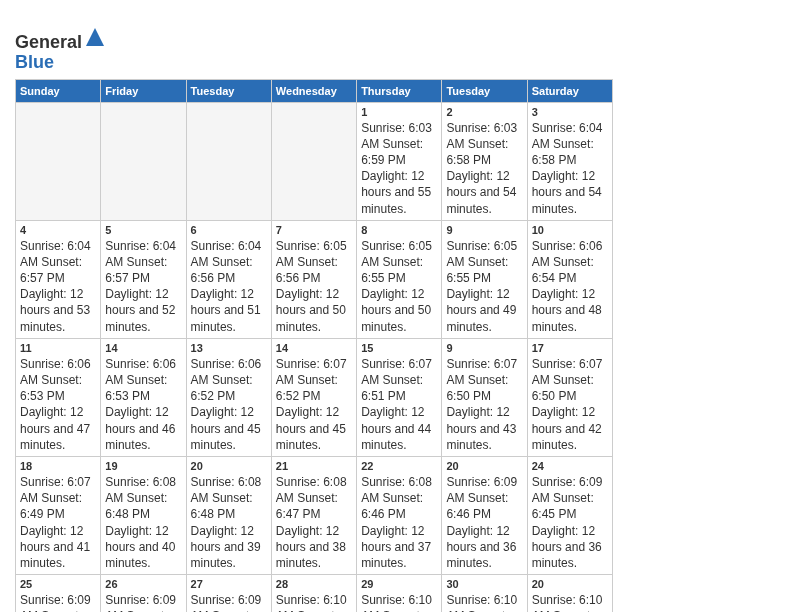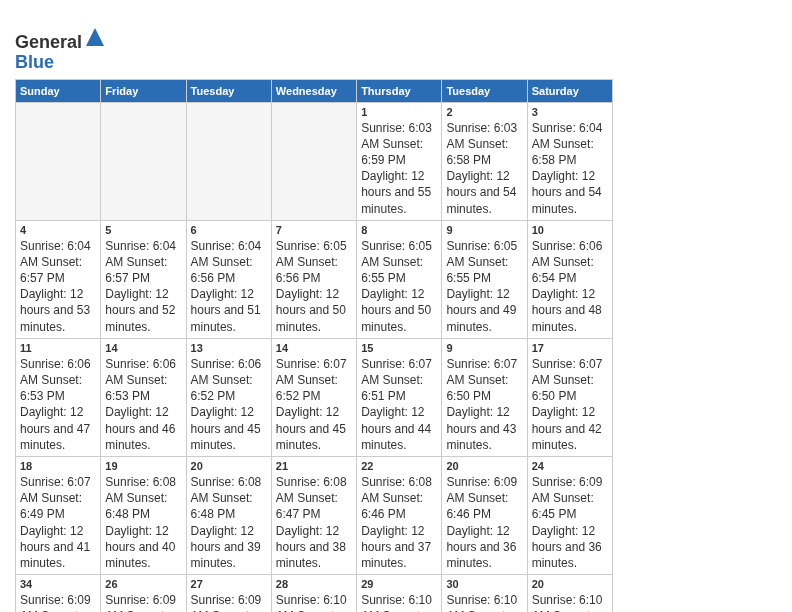--- a/index.html
+++ b/index.html
@@ -295,21 +295,21 @@
           <td>
             <span class="day-num">24</span>
             <div class="cell-detail">Sunrise: 6:09 AM
 Sunset: 6:45 PM
 Daylight: 12 hours
 and 36 minutes.</div>
           </td>
         </tr>
         <tr>
           <td>
-            <span class="day-num">34</span>
+            <span class="day-num">25</span>
             <div class="cell-detail">Sunrise: 6:09 AM
 Sunset: 6:44 PM
 Daylight: 12 hours
 and 35 minutes.</div>
           </td>
           <td>
             <span class="day-num">26</span>
             <div class="cell-detail">Sunrise: 6:09 AM
 Sunset: 6:43 PM
 Daylight: 12 hours

